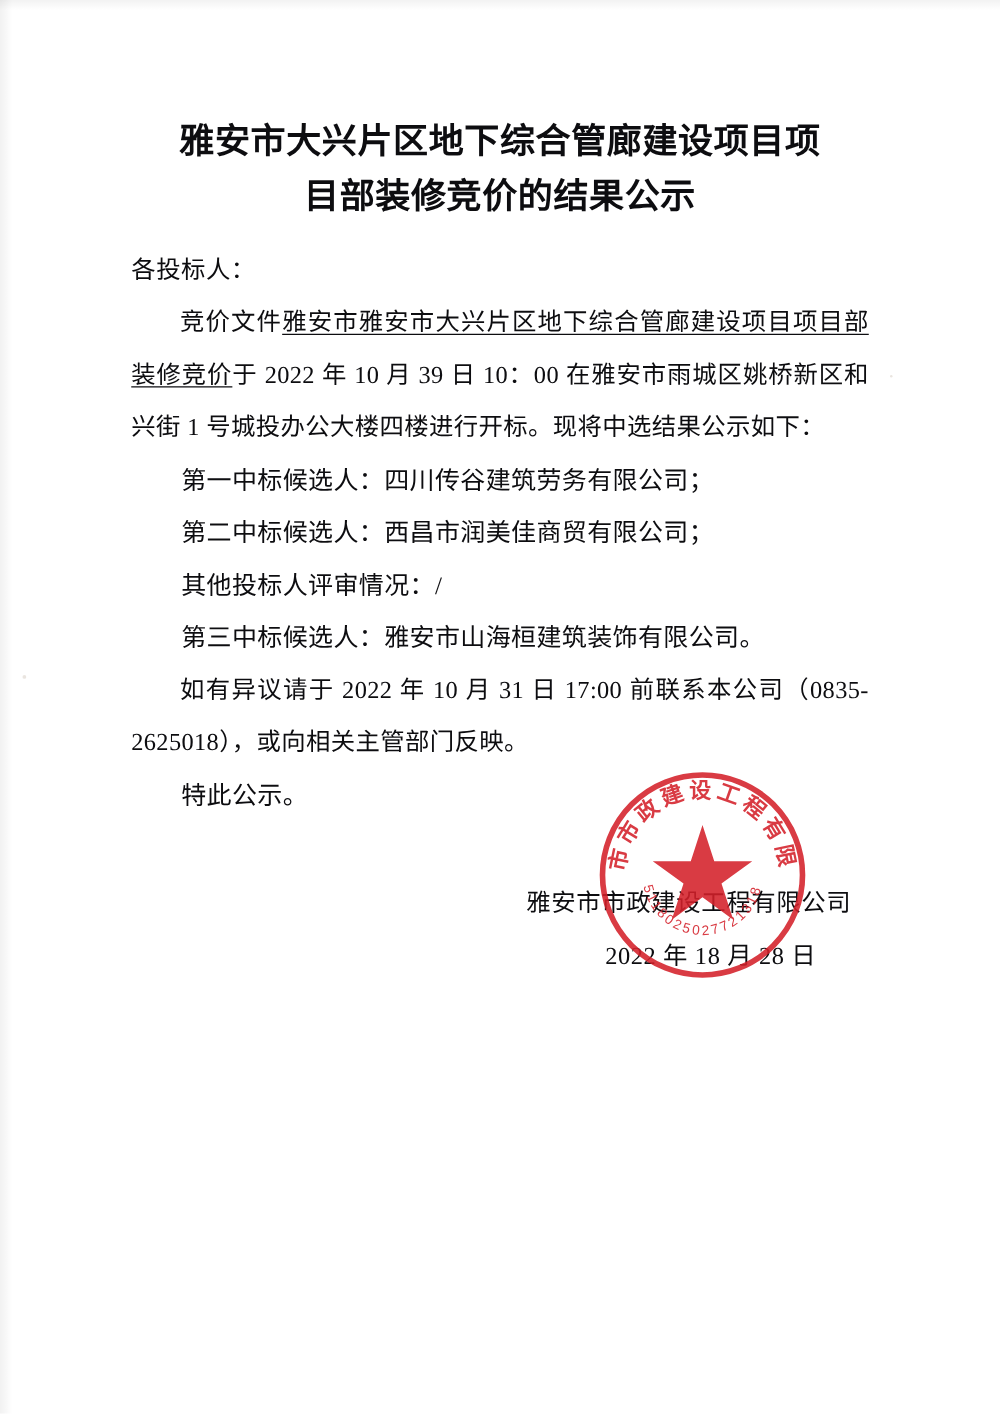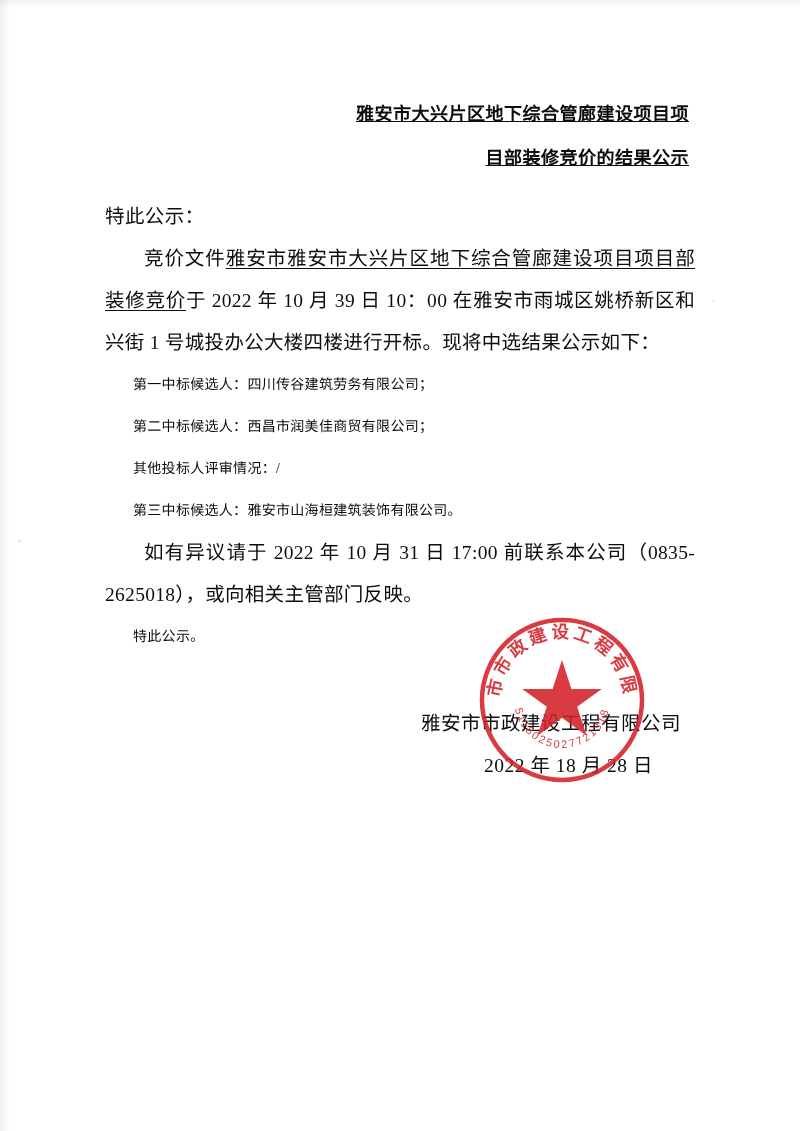--- a/index.html
+++ b/index.html
@@ -16,28 +16,27 @@
     overflow: hidden;
   }
   .page {
     position: relative;
     width: 800px;
     height: 1131px;
     box-sizing: border-box;
     padding: 70px 105px 0 105px;
   }
   .doc-title {
-    font-size: 18px;
+    font-size: 28px;
     font-weight: 700;
     line-height: 44px;
-    text-align: right;
+    text-align: center;
     letter-spacing: 0.5px;
     margin: 22px 0 6px 0;
     padding: 0 6px;
-    text-decoration: underline;
   }
   .doc-title .line2 {
     display: block;
   }
   .salutation {
     font-size: 19.5px;
     line-height: 42px;
     margin-top: 16px;
     letter-spacing: 0.4px;
   }
@@ -48,21 +47,21 @@
     text-indent: 2em;
     letter-spacing: 0.3px;
     text-align: justify;
     text-justify: inter-ideograph;
   }
   .underline {
     text-decoration: underline;
     text-underline-offset: 3px;
   }
   .candidate {
-    font-size: 14px;
+    font-size: 20px;
     line-height: 42px;
     margin: 0;
     text-indent: 2em;
     letter-spacing: 0.3px;
   }
   .sign-block {
     margin-top: 44px;
     text-align: right;
     padding-right: 14px;
     position: relative;
@@ -121,21 +120,21 @@
   <div class="edge-shadow-top"></div>
 
   <div class="speck" style="left:18px;top:540px;width:3px;height:3px;"></div>
   <div class="speck" style="left:712px;top:300px;width:2px;height:2px;"></div>
 
   <h1 class="doc-title">
     <span>雅安市大兴片区地下综合管廊建设项目项</span>
     <span class="line2">目部装修竞价的结果公示</span>
   </h1>
 
-  <div class="salutation">特此公示：</div>
+  <div class="salutation">各投标人：</div>
 
   <p class="body-para"><span>竞价文件</span><span class="underline">雅安市雅安市大兴片区地下综合管廊建设项目项目部装修竞价</span><span>于 2022 年 10 月 39 日 10：00 在雅安市雨城区姚桥新区和兴街 1 号城投办公大楼四楼进行开标。现将中选结果公示如下：</span></p>
 
   <p class="candidate">第一中标候选人：四川传谷建筑劳务有限公司；</p>
   <p class="candidate">第二中标候选人：西昌市润美佳商贸有限公司；</p>
   <p class="candidate">其他投标人评审情况：/</p>
 
   <p class="candidate">第三中标候选人：雅安市山海桓建筑装饰有限公司。</p>
 
   <p class="body-para">如有异议请于 2022 年 10 月 31 日 17:00 前联系本公司（0835-2625018），或向相关主管部门反映。</p>

